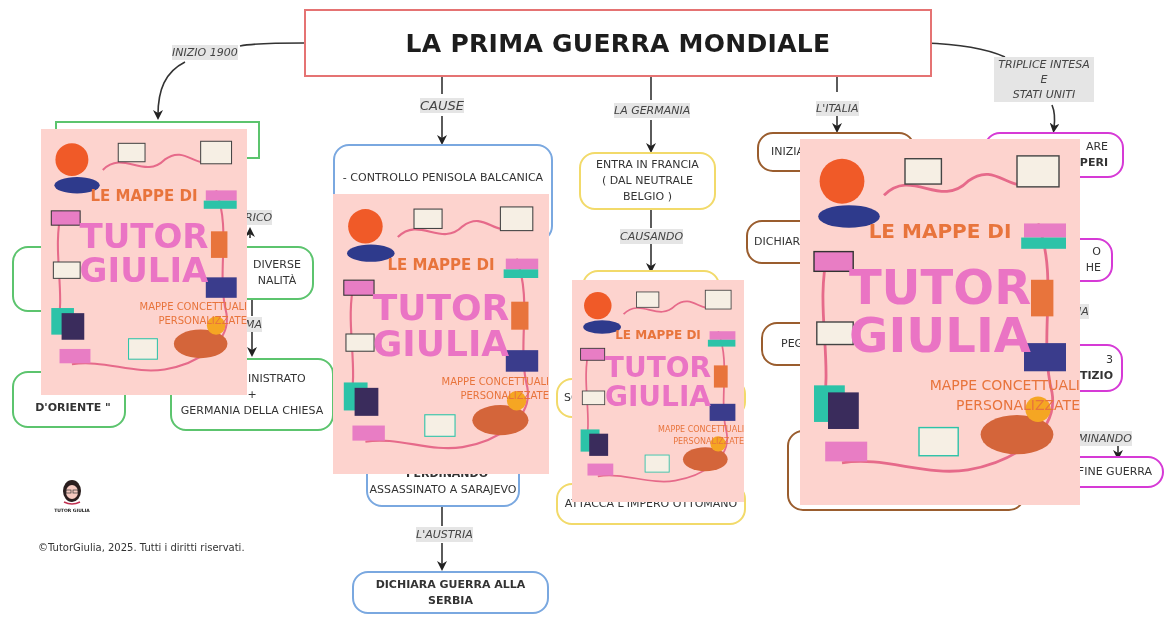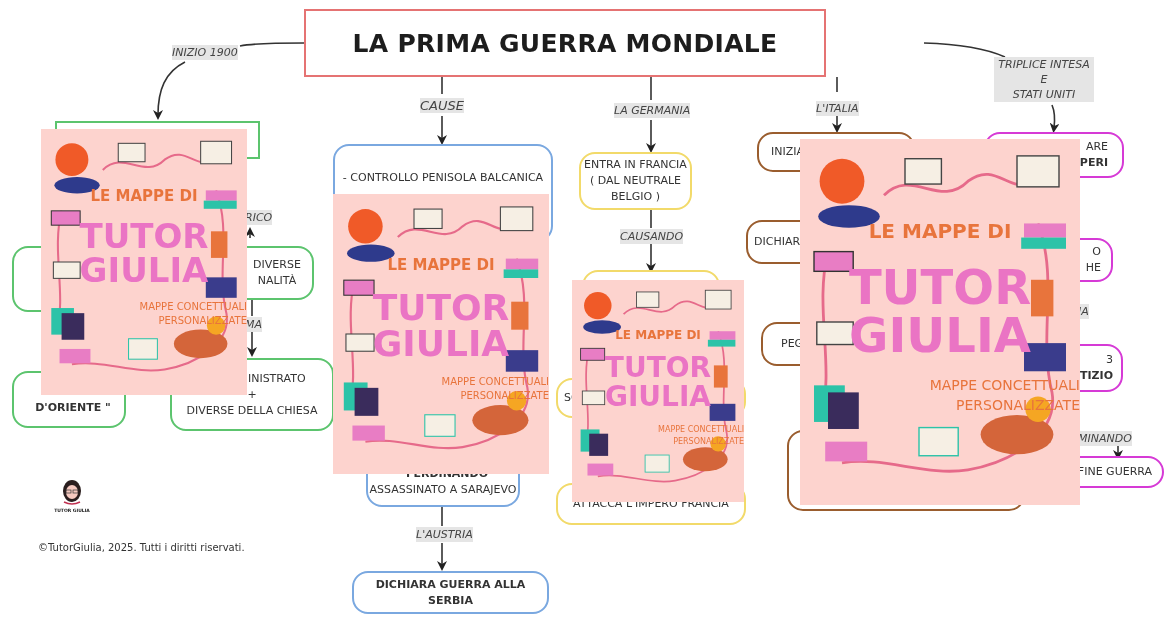--- a/index.html
+++ b/index.html
@@ -8,21 +8,21 @@
   svg.edges { position: absolute; left: 0; top: 0; width: 1170px; height: 624px; }
   .node { position: absolute; box-sizing: border-box; background: #fff;
           display: flex; align-items: center; justify-content: center; flex-direction: column;
           text-align: center; font-size: 11px; line-height: 16px; color: #333; border-radius: 16px; }
   .green { border: 2px solid #5cc46e; }
   .blue { border: 2px solid #7aa8e0; }
   .yellow { border: 2px solid #f2da6a; }
   .brown { border: 2px solid #9a5d2e; }
   .magenta { border: 2px solid #d63ad6; }
   .bold { font-weight: bold; margin-left: 8px; }
-  .title-box { position: absolute; left: 304px; top: 9px; width: 522px; height: 68px;
+  .title-box { position: absolute; left: 304px; top: 9px; width: 628px; height: 68px;
                border: 2px solid #e57373; background: #fff; box-sizing: border-box;
                display: flex; align-items: center; justify-content: center;
                font-size: 25px; font-weight: bold; color: #1d1d1d; letter-spacing: 0.3px; }
   .lbl { position: absolute; font-size: 11px; color: #444; background: #e5e5e5; text-align: center; line-height: 15px; white-space: nowrap; font-style: italic; }
   .ad { position: absolute; background: #fdd3ce; overflow: hidden; box-sizing: border-box; }
   .ad .le { position: absolute; width: 100%; text-align: center; color: #e8743c; font-weight: bold; }
   .ad .tg { position: absolute; width: 100%; text-align: center; color: #ea74c4; font-weight: 900; line-height: 1.0; }
   .ad .sub { position: absolute; width: 100%; text-align: right; color: #e8743c; font-weight: normal; }
   .ad svg { position: absolute; left: 0; top: 0; width: 100%; height: 100%; }
   .footer { position: absolute; left: 38px; top: 542px; font-size: 10px; color: #333; }
@@ -95,40 +95,40 @@
   <div style="padding-left:70px;">DIVERSE</div>
   <div style="padding-left:70px;">NALITÀ</div>
 </div>
 <div class="node green" style="left:12px; top:371px; width:114px; height:57px;">
   <div class="bold">" </div>
   <div class="bold">D'ORIENTE "</div>
 </div>
 <div class="node green" style="left:170px; top:358px; width:164px; height:73px;">
   <div style="padding-left:40px;">MINISTRATO</div>
   <div>+</div>
-  <div>DIVERSE DELLA CHIESA</div>
+  <div>GERMANIA DELLA CHIESA</div>
 </div>
 
 <div class="node blue" style="left:333px; top:144px; width:220px; height:98px; justify-content:flex-start; padding-top:24px;">
   <div>- CONTROLLO PENISOLA BALCANICA</div>
   <div style="margin-top:16px;">- POLITICA SEVERA DELLA GERMANIA</div>
 </div>
 <div class="node blue" style="left:366px; top:440px; width:154px; height:67px;">
   <div class="bold">FRANCESCO FERDINANDO</div>
   <div>ASSASSINATO A SARAJEVO</div>
 </div>
 <div class="node blue bold" style="left:344px; top:571px; width:197px; height:43px;">DICHIARA GUERRA ALLA SERBIA</div>
 
-<div class="node yellow" style="left:579px; top:152px; width:113px; height:58px;">
+<div class="node yellow" style="left:579px; top:152px; width:137px; height:58px;">
   <div>ENTRA IN FRANCIA</div>
   <div>( DAL NEUTRALE BELGIO )</div>
 </div>
 <div class="node yellow" style="left:582px; top:270px; width:138px; height:40px;"></div>
 <div class="node yellow" style="left:556px; top:378px; width:190px; height:40px; align-items:flex-start; padding-left:6px;">SO</div>
-<div class="node yellow" style="left:556px; top:483px; width:190px; height:42px;">ATTACCA L'IMPERO FRANCIA</div>
+<div class="node yellow" style="left:556px; top:483px; width:190px; height:42px;">ATTACCA L'IMPERO OTTOMANO</div>
 
 <div class="node brown" style="left:757px; top:132px; width:158px; height:40px; align-items:flex-start; padding-left:12px;">INIZIA</div>
 <div class="node brown" style="left:746px; top:220px; width:120px; height:44px; align-items:flex-start; padding-left:6px;">DICHIARA</div>
 <div class="node brown" style="left:761px; top:322px; width:90px; height:44px; align-items:flex-start; padding-left:18px;">PEG</div>
 <div class="node brown" style="left:787px; top:430px; width:238px; height:81px;"></div>
 
 <div class="node magenta" style="left:984px; top:132px; width:140px; height:46px; align-items:flex-end; padding-right:14px;">
   <div>ARE</div>
   <div class="bold">PERI</div>
 </div>

